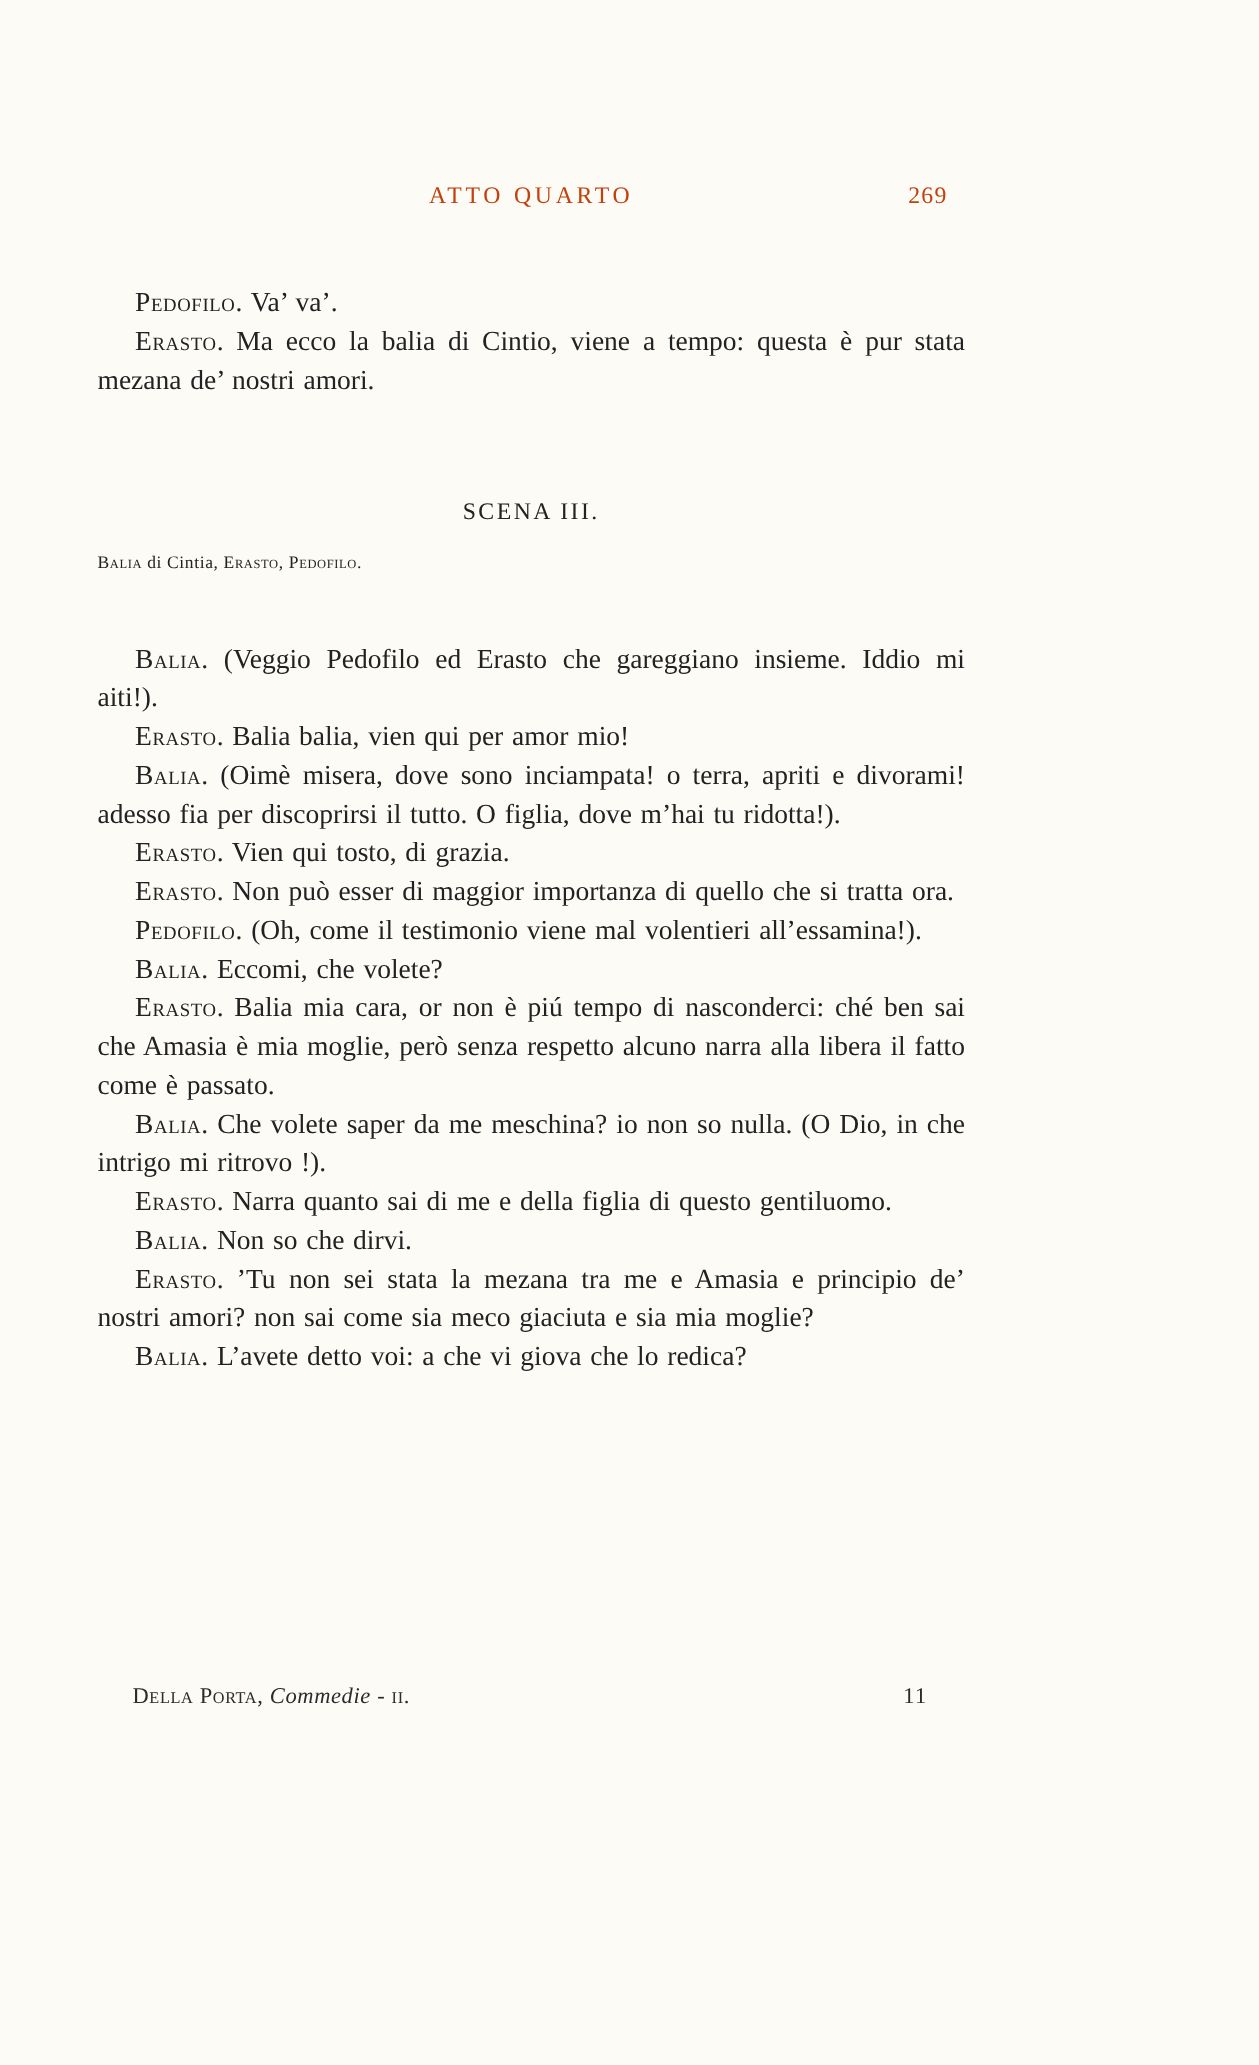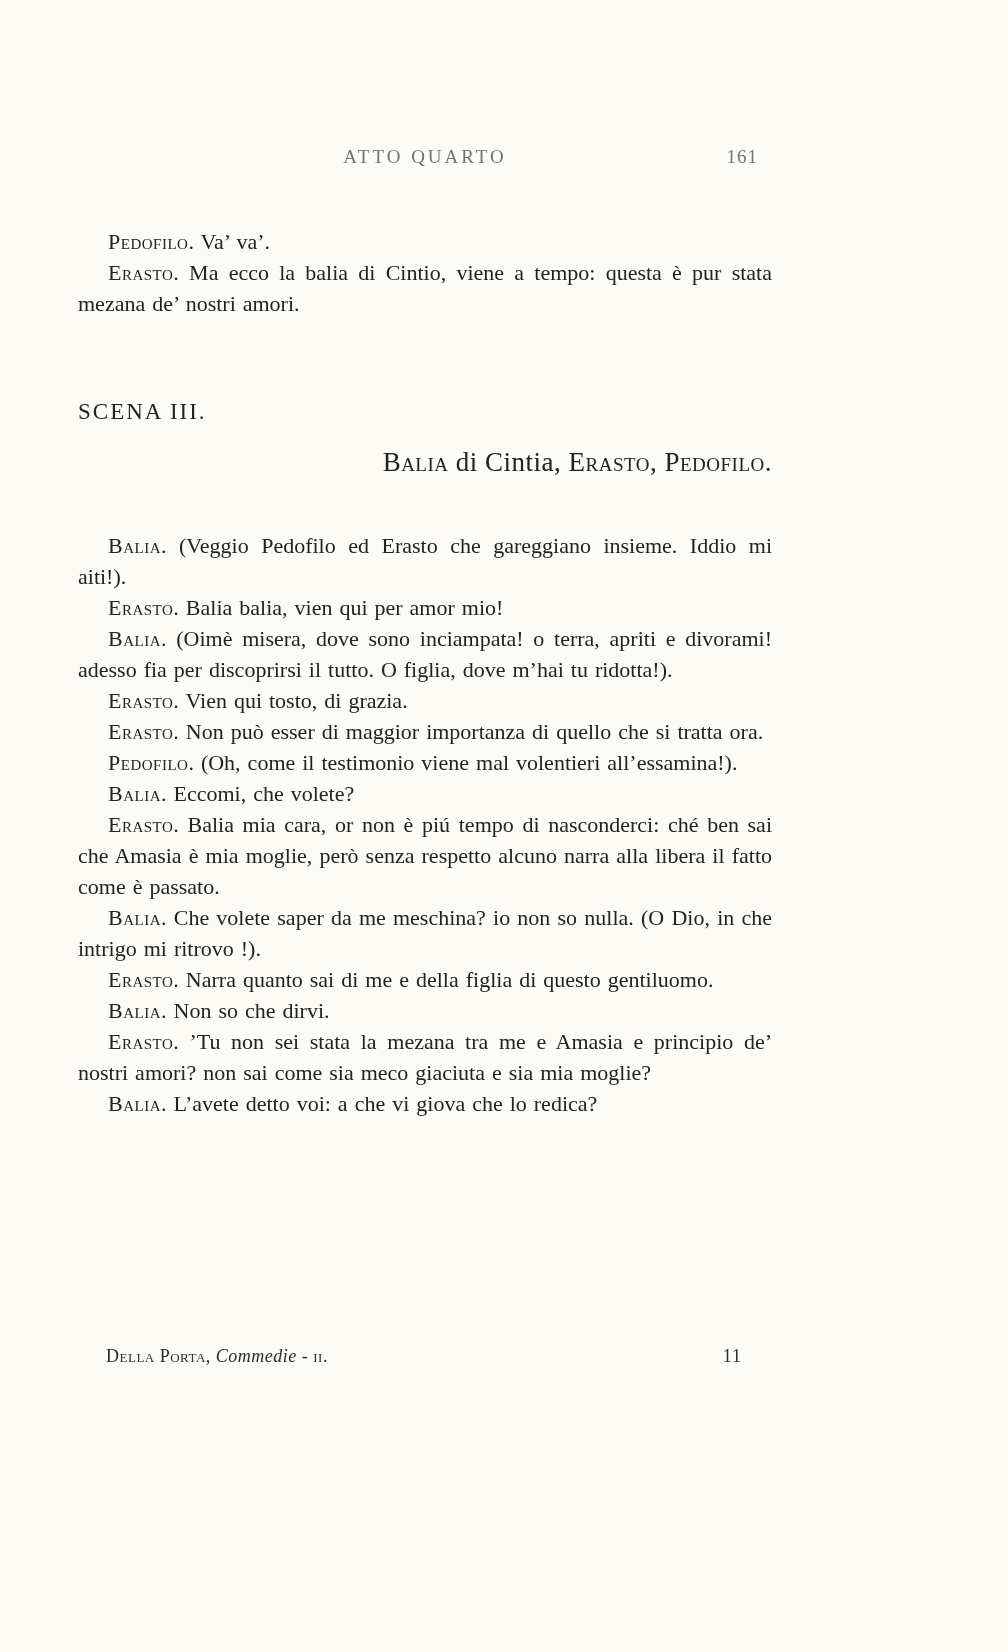--- a/index.html
+++ b/index.html
@@ -23,21 +23,21 @@
     top: 0;
     width: 694px;
   }
   .running-header {
     position: relative;
     margin-top: 146px;
     height: 28px;
     text-align: center;
     font-size: 19px;
     letter-spacing: 3px;
-    color: #737373;
+    color: #c2410c;
   }
   .page-number {
     position: absolute;
     right: 14px;
     top: 0;
     letter-spacing: 1px;
   }
   .opening-block {
     margin-top: 52px;
   }
@@ -54,28 +54,28 @@
   }
   .speaker {
     font-variant: small-caps;
     letter-spacing: 0.5px;
   }
   .it {
     font-style: italic;
   }
   .scene-heading {
     margin-top: 80px;
-    text-align: left;
-    font-size: 23px;
+    text-align: center;
+    font-size: 19px;
     letter-spacing: 2px;
   }
   .scene-cast {
     margin-top: 22px;
-    text-align: right;
-    font-size: 27px;
+    text-align: left;
+    font-size: 14px;
     letter-spacing: 0.5px;
   }
   .dialogue-block {
     margin-top: 52px;
   }
   .page-footer {
     position: absolute;
     left: 78px;
     top: 1346px;
     width: 694px;
@@ -94,21 +94,21 @@
   }
 </style>
 </head>
 <body>
 
 <div class="page">
   <div class="text-column">
 
     <div class="running-header">
       <span>ATTO QUARTO</span>
-      <span class="page-number">161</span>
+      <span class="page-number">269</span>
     </div>
 
     <div class="opening-block">
         <p class="speech"><span class="speaker">Pedofilo</span>. Va’ va’.</p>
         <p class="speech"><span class="speaker">Erasto</span>. Ma ecco la balia di Cintio, viene a tempo: questa è pur stata mezana de’ nostri amori.</p>
       </div>
 
     <div class="scene-heading">SCENA III.</div>
 
     <div class="scene-cast"><span class="sc">Balia</span><span class=""> di Cintia, </span><span class="sc">Erasto</span><span class="">, </span><span class="sc">Pedofilo</span><span class="">.</span></div>

